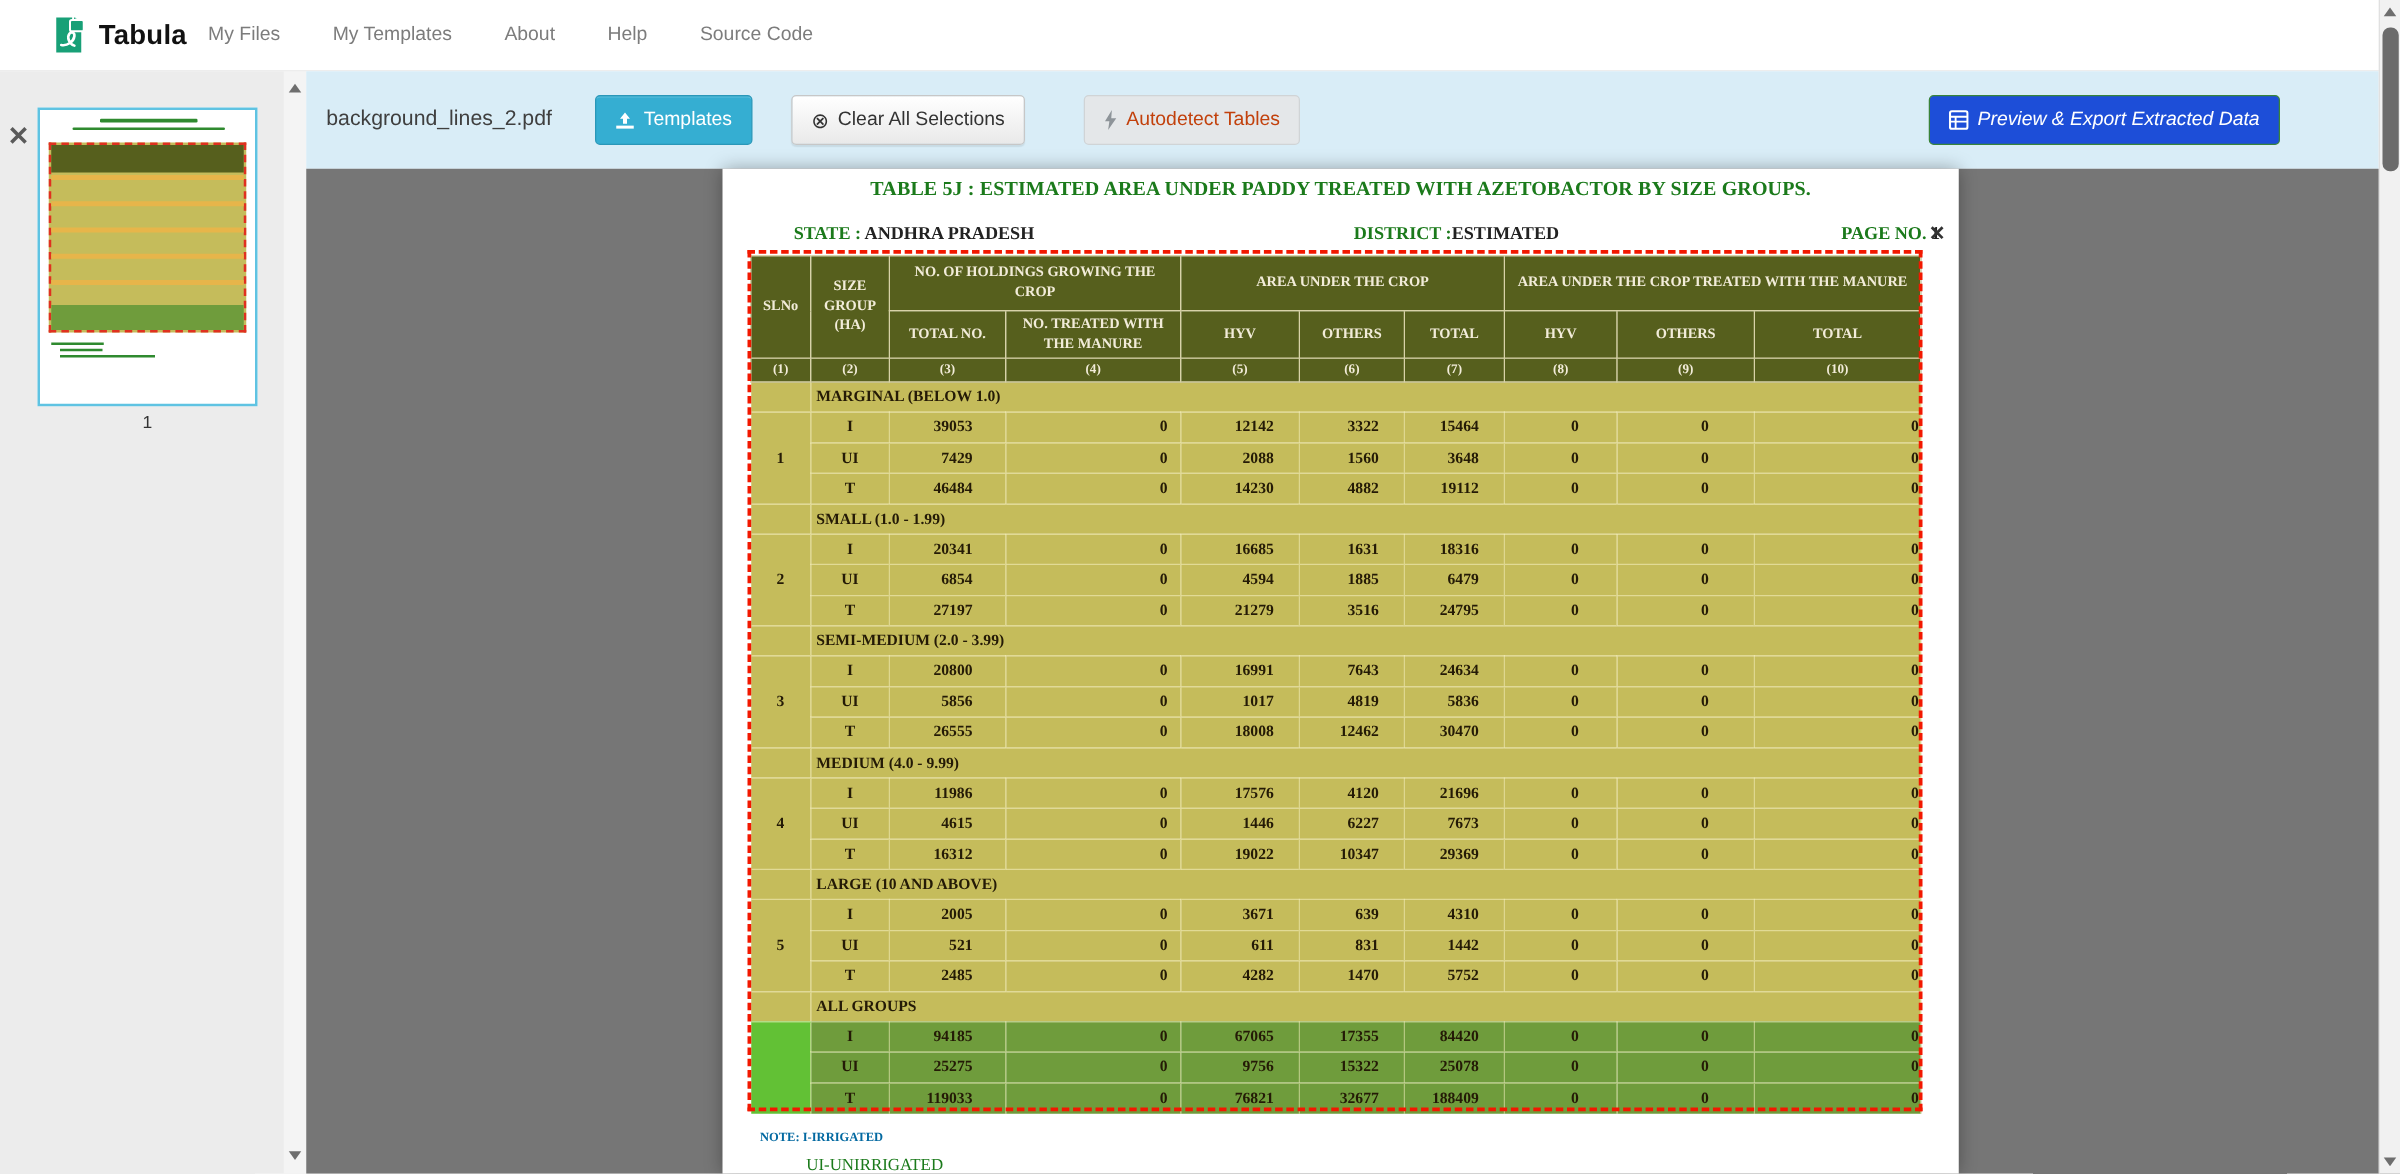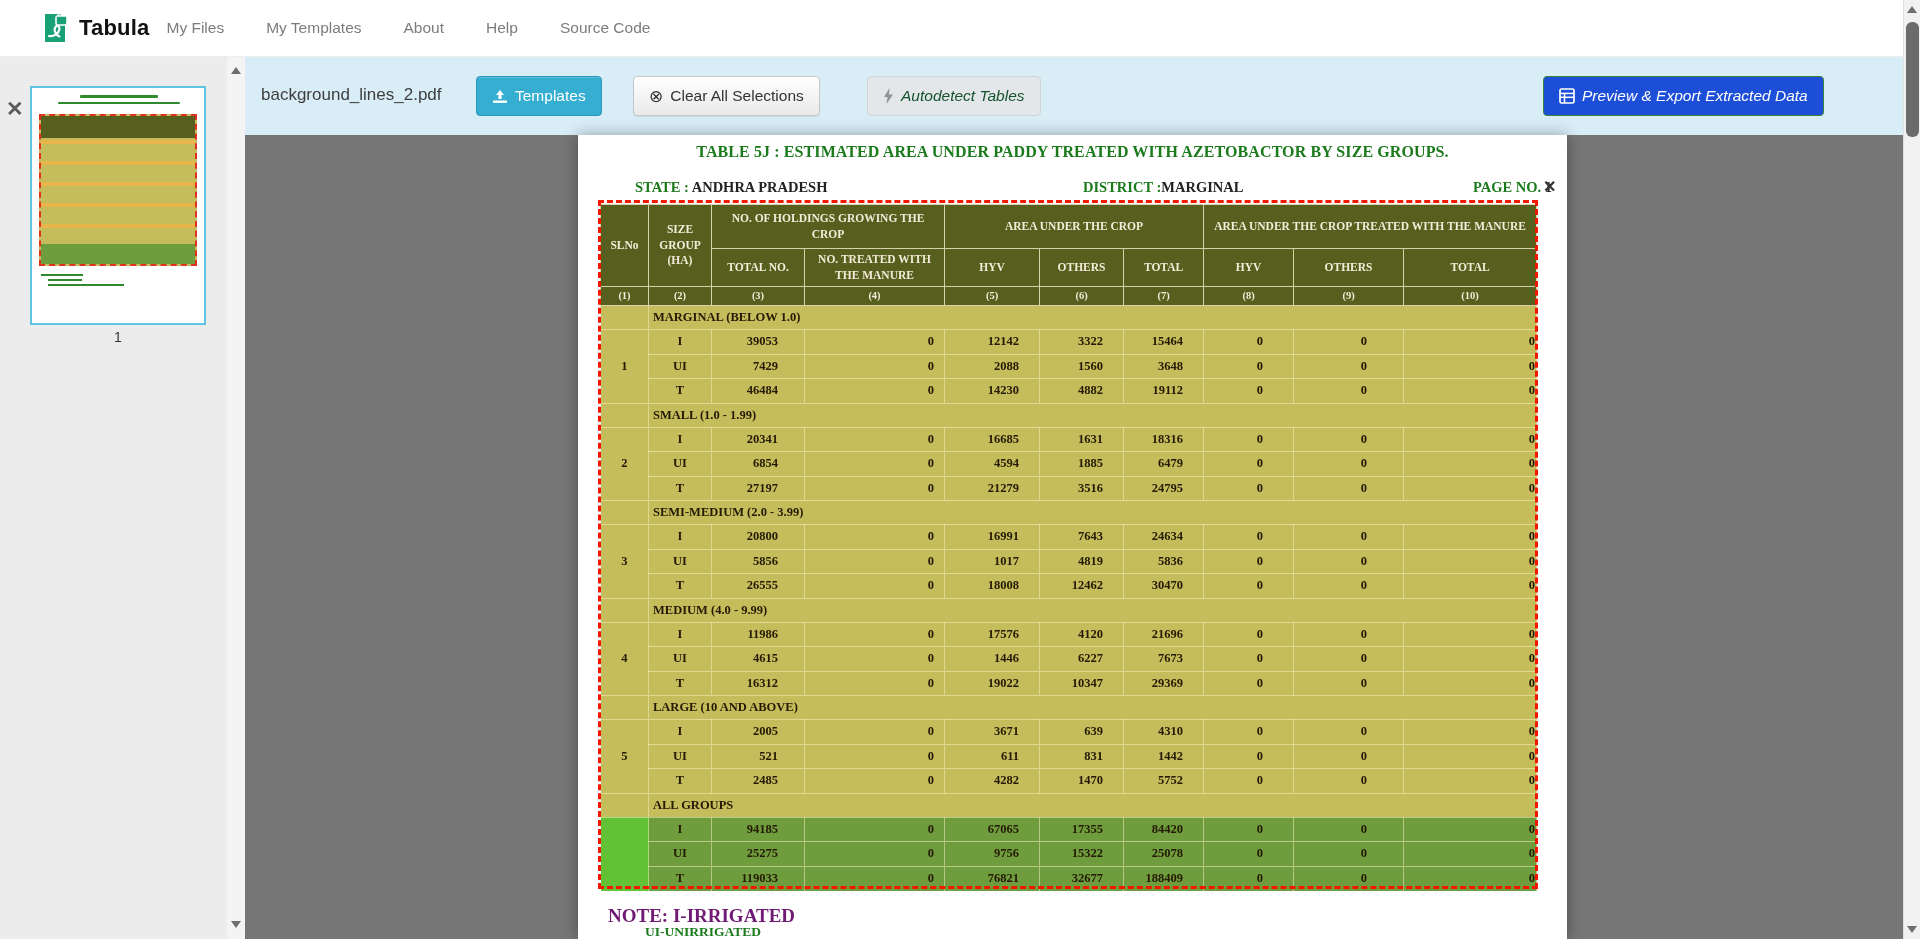--- a/index.html
+++ b/index.html
@@ -39,21 +39,21 @@
 
   
   .toolbar { position:absolute; left:245px; top:57px; width:1658px; height:78px; background:#d9edf7; }
   .filename { position:absolute; left:16px; top:28px; font-size:17px; color:#3f3f3f; }
   .btn { position:absolute; top:19px; height:40px; border-radius:4px; font-size:15.5px;
          display:flex; align-items:center; gap:7px; padding:0 15px; cursor:pointer; border:1px solid transparent; }
   .btn-templates { left:231px; background:#35aed2; border-color:#2a97b8; color:#fff;
                    box-shadow:inset 0 1px 0 rgba(255,255,255,.2); }
   .btn-clear { left:388px; background:linear-gradient(#ffffff,#e9e9e9); border-color:#c7c7c7;
                color:#333; box-shadow:0 1px 1px rgba(0,0,0,.08); }
-  .btn-auto { left:622px; background:#e4e7e9; border-color:#d0d4d6; color:#14532d; cursor:default;font-style:italic; }
+  .btn-auto { left:622px; background:#e4e7e9; border-color:#d0d4d6; color:#c2410c; cursor:default; }
   .btn-export { left:1298px; background:#1d4ed8; border-color:#398439; color:#fff;font-style:italic; }
   .icon-circle-x { font-size:17px; line-height:1; color:#333; }
   .bolt { width:11px; height:16px; }
 
   
   .docarea { position:absolute; left:245px; top:135px; width:1750px; height:804px; background:#767676; }
   .pdf-page { position:absolute; left:333px; top:0px; width:989px; height:804px; background:#fff;
               box-shadow:0 0 14px rgba(0,0,0,.35); font-family:"Liberation Serif", serif; }
   .pdf-title { position:absolute; left:0; top:8px; width:100%; text-align:center;
                color:#1b7a1b; font-weight:bold; font-size:16px; letter-spacing:0.1px; }
@@ -84,22 +84,22 @@
   td.sl-blank { background:#bfb652; }
   td.sl-num { text-align:center; background:#bfb652; }
   td.rowtype { text-align:center; }
   td.num { text-align:right; }
   td.c3 { padding-right:26px; } td.c4 { padding-right:10px; }
   td.c5,td.c6,td.c7 { padding-right:20px; }
   td.c8 { padding-right:30px; } td.c9 { padding-right:36px; } td.c10 { padding-right:1px; }
   tr.green td { background:#6f9c3c; }
   tr.green td.sl-num, td.sl-green { background:#62c135; }
 
-  .note { position:absolute; left:30px; top:770px; color:#701a75; font-weight:bold; font-size:19px; }
-  .note2 { position:absolute; left:67px; top:789px; color:#1b7a1b; font-weight:bold; font-size:13.5px; }
+  .note { position:absolute; left:30px; top:770px; color:#0369a1; font-weight:bold; font-size:10px; }
+  .note2 { position:absolute; left:67px; top:789px; color:#1b7a1b; font-weight:normal; font-size:13.5px; }
 
   
   .win-scroll { position:absolute; right:0; top:0; width:17px; height:939px; background:#f1f1f1; border-left:1px solid #e0e0e0; }
   .win-thumb { position:absolute; left:2px; top:22px; width:13px; height:115px; background:#6b6b6b; border-radius:6px; }
 </style>
 </head>
 <body>
 
 <div id="app">
 
@@ -182,21 +182,21 @@
       <span>Preview &amp; Export Extracted Data</span>
     </div>
   </div>
 
   <div class="docarea">
     <div class="pdf-page">
       <div class="pdf-title">TABLE 5J : ESTIMATED AREA UNDER PADDY  TREATED WITH AZETOBACTOR BY SIZE GROUPS.</div>
 
       <div class="meta-row">
         <span class="meta-state"><span class="green-label">STATE :</span><span> ANDHRA PRADESH</span></span>
-        <span class="meta-district"><span class="green-label">DISTRICT :</span><span>MARGINAL</span></span>
+        <span class="meta-district"><span class="green-label">DISTRICT :</span><span>ESTIMATED</span></span>
         <span class="meta-page"><span class="green-label">PAGE NO.</span><span> 1</span></span>
       </div>
       <span class="sel-close">✕</span>
 
       <div class="selection"></div>
 
       <table class="data">
           <colgroup>
             <col style="width: 48px;">
             <col style="width: 63px;">

